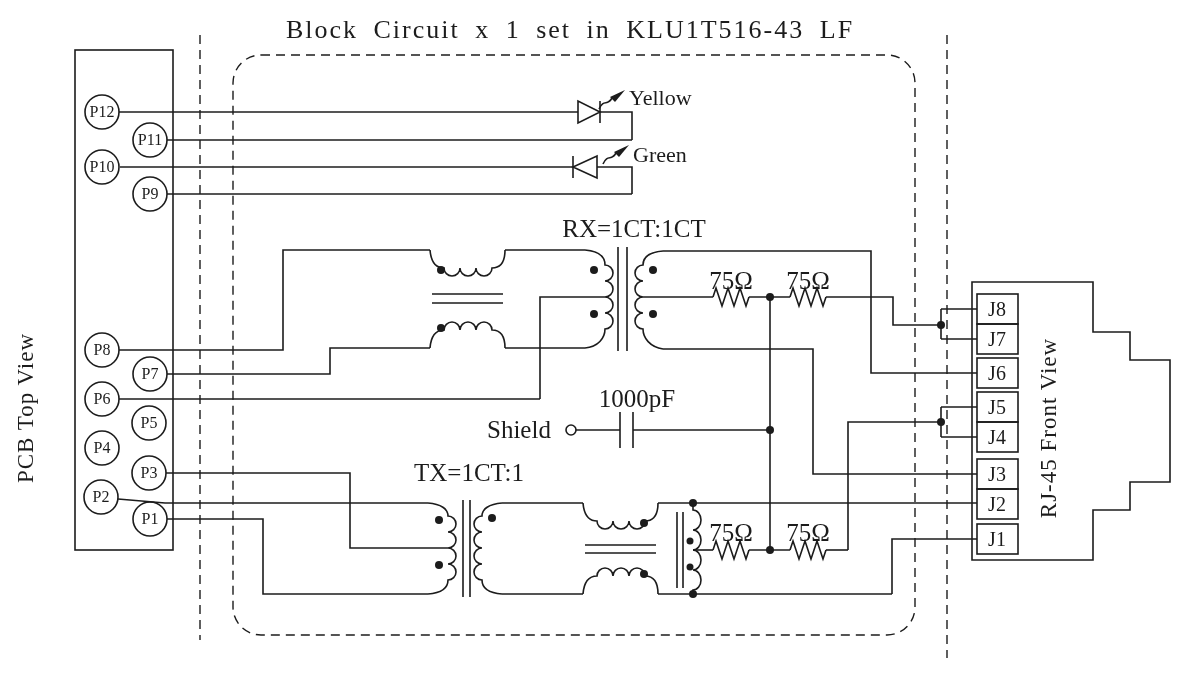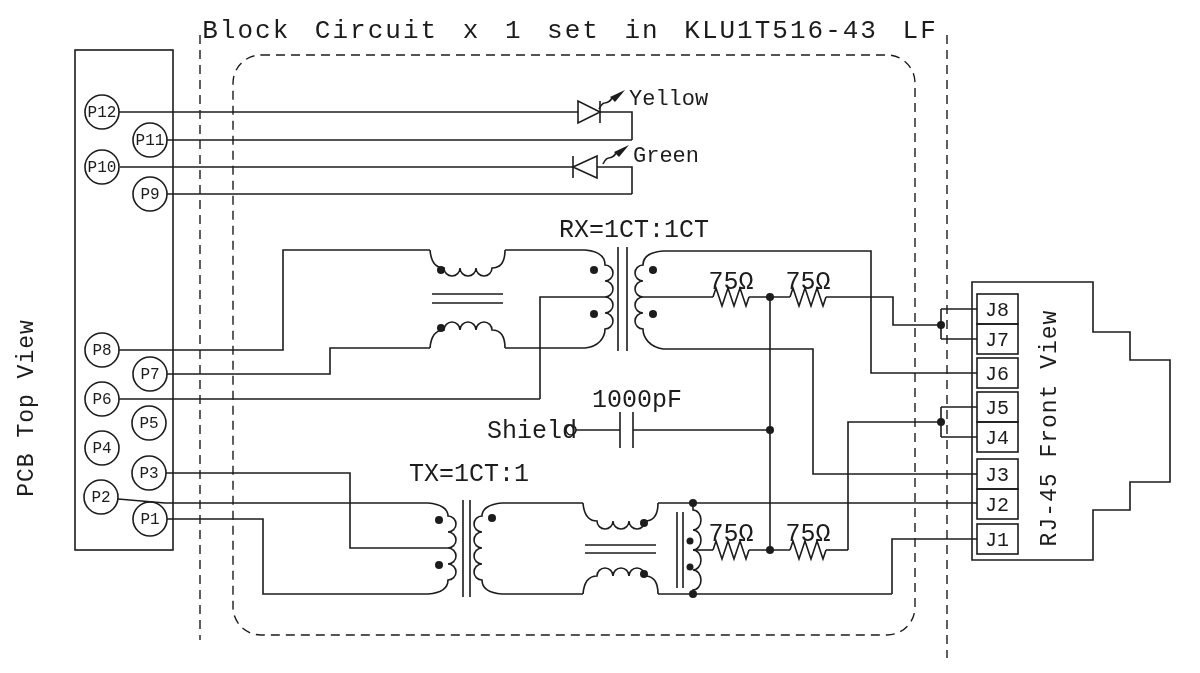--- a/index.html
+++ b/index.html
@@ -1,17 +1,17 @@
 <!DOCTYPE html>
 <html><head>
 <meta charset="utf-8">
 <style>
   html,body{margin:0;padding:0;background:#ffffff;}
   #stage{position:relative;width:1200px;height:673px;background:#ffffff;overflow:hidden;
-         font-family:Liberation Mono, monospace;}
+         font-family:Liberation Serif, serif;}
   svg text{fill:#1c1c1c;}
   .t-title{font-size:26px;letter-spacing:2px;word-spacing:7px;}
   .t-big{font-size:25px;}
   .t-med{font-size:22px;}
   .t-pin{font-size:16px;}
   .t-jack{font-size:20px;}
   .t-vert{font-size:23px;letter-spacing:1px;}
 </style>
 </head>
 <body>

